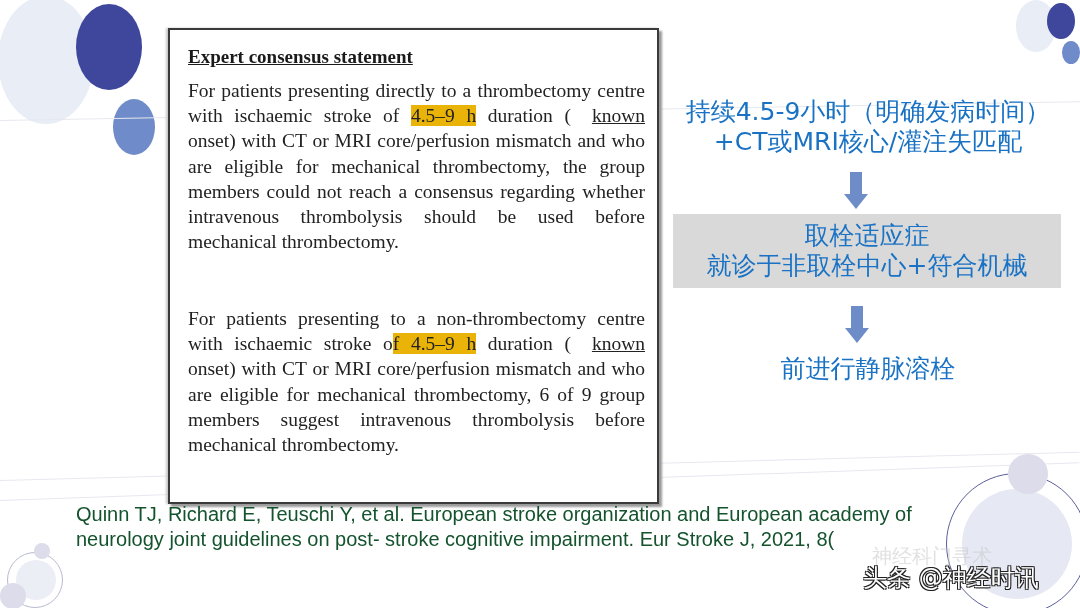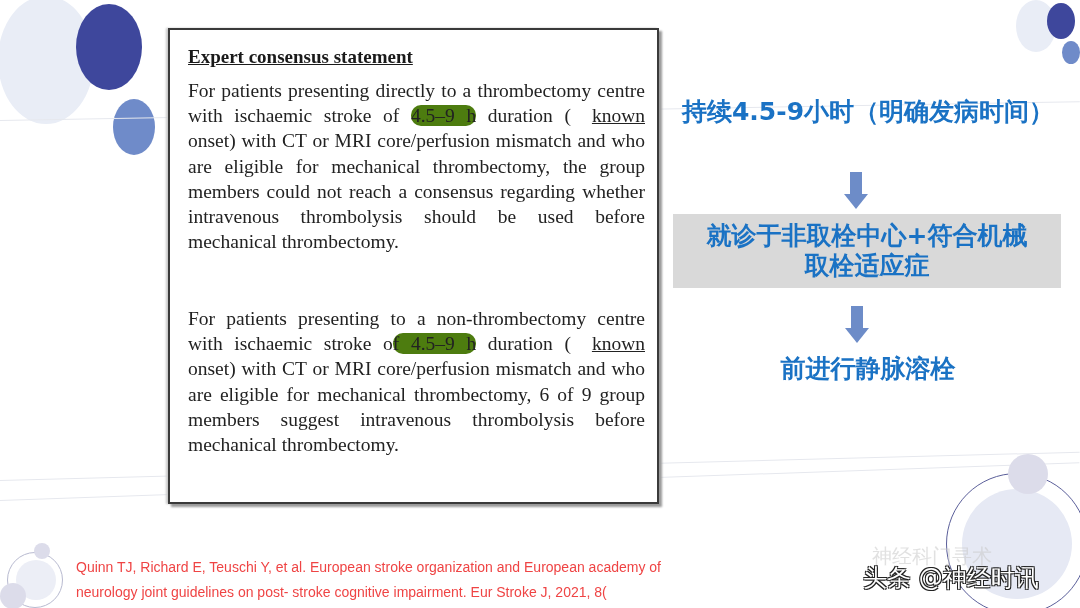--- a/index.html
+++ b/index.html
@@ -2,26 +2,26 @@
 <html><head>
 <meta charset="utf-8">
 <style>
   html, body { margin:0; padding:0; }
   body { width:1080px; height:608px; position:relative; overflow:hidden; background:#ffffff; font-family:"Liberation Sans", sans-serif; }
   .deco { position:absolute; border-radius:50%; }
   .line { position:absolute; height:1px; background:#e6e8ee; transform-origin:left center; }
   .doc-box { position:absolute; left:168px; top:28px; width:491px; height:476px; border:2px solid #3a3a3a; box-shadow:3px 3px 2px #9a9a9a, -2px 0 2px #c8c8c8; background:#fff; box-sizing:border-box; }
   .doc-title { position:absolute; left:188px; top:46px; font-family:"Liberation Serif", serif; font-weight:bold; font-size:19px; color:#1a1a1a;text-decoration:underline; }
   .para { position:absolute; left:188px; width:457px; font-family:"Liberation Serif", serif; font-size:19.5px; line-height:25.2px; color:#222; text-align:justify; text-align-last:left; }
-  .hl { background:#4d7c0f;border-radius:10px; }
+  .hl { background:#eab308; }
   .ul { text-decoration:underline;margin-left:21px; }
-  .right-text { position:absolute; color:#1a72c4; font-size:25px; text-align:center; line-height:30px; font-family:"DejaVu Sans", sans-serif;font-weight:bold; }
+  .right-text { position:absolute; color:#1a72c4; font-size:25px; text-align:center; line-height:30px; font-family:"DejaVu Sans", sans-serif; }
   .grey-box { position:absolute; left:673px; top:214px; width:388px; height:74px; background:#d9d9d9; }
   .arrow { position:absolute; width:24px; height:38px; }
-  .citation { position:absolute; left:76px; top:555px; font-size:14px; line-height:25px; color:#ef4444; width:860px; }
+  .citation { position:absolute; left:76px; top:502px; font-size:20px; line-height:25px; color:#14532d; width:860px; }
   .watermark { position:absolute; font-family:"DejaVu Sans", sans-serif; color:#fff; text-shadow:1px 1px 0 #222, -1px -1px 0 #222, 1px -1px 0 #222, -1px 1px 0 #222; }
 </style>
 </head>
 <body>
 
 <div class="deco" style="left:-2px;top:-4px;width:96px;height:128px;background:#e9edf6;"></div>
 <div class="deco" style="left:76px;top:4px;width:66px;height:86px;background:#3e479c;"></div>
 <div class="deco" style="left:113px;top:99px;width:42px;height:56px;background:#6f8bc9;"></div>
 <div class="deco" style="left:1016px;top:0px;width:40px;height:52px;background:#e9edf6;"></div>
 <div class="deco" style="left:1047px;top:3px;width:28px;height:36px;background:#3e479c;"></div>
@@ -43,31 +43,32 @@
 <div class="para" style="top:78px;">
   <span>For patients presenting directly to a thrombectomy centre with ischaemic stroke of </span><span class="hl">4.5–9 h</span><span> duration (</span><span class="ul">known</span><span> onset) with CT or MRI core/perfusion mismatch and who are eligible for mechanical thrombectomy, the group members could not reach a consensus regarding whether intravenous thrombolysis should be used before mechanical thrombectomy.</span>
 </div>
 
 <div class="para" style="top:306px;">
   <span>For patients presenting to a non-thrombectomy centre with ischaemic stroke o</span><span class="hl">f 4.5–9 h</span><span> duration (</span><span class="ul">known</span><span> onset) with CT or MRI core/perfusion mismatch and who are eligible for mechanical thrombectomy, 6 of 9 group members suggest intravenous thrombolysis before mechanical thrombectomy.</span>
 </div>
 
 <div class="right-text" style="left:668px;top:97px;width:400px;">
   <div>持续4.5-9小时（明确发病时间）</div>
+  <div>+CT或MRI核心/灌注失匹配</div>
 </div>
 
 <svg class="arrow" style="left:844px;top:172px;" viewBox="0 0 24 38">
   <rect x="6" y="0" width="12" height="22" fill="#6d8cc8"></rect>
   <polygon points="0,22 24,22 12,37" fill="#6d8cc8"></polygon>
 </svg>
 
 <div class="grey-box"></div>
 <div class="right-text" style="left:673px;top:221px;width:388px;">
+  <div>取栓适应症</div>
   <div>就诊于非取栓中心+符合机械</div>
-  <div>取栓适应症</div>
 </div>
 
 <svg class="arrow" style="left:845px;top:306px;" viewBox="0 0 24 38">
   <rect x="6" y="0" width="12" height="22" fill="#6d8cc8"></rect>
   <polygon points="0,22 24,22 12,37" fill="#6d8cc8"></polygon>
 </svg>
 
 <div class="right-text" style="left:668px;top:354px;width:400px;">
   <div>前进行静脉溶栓</div>
 </div>

